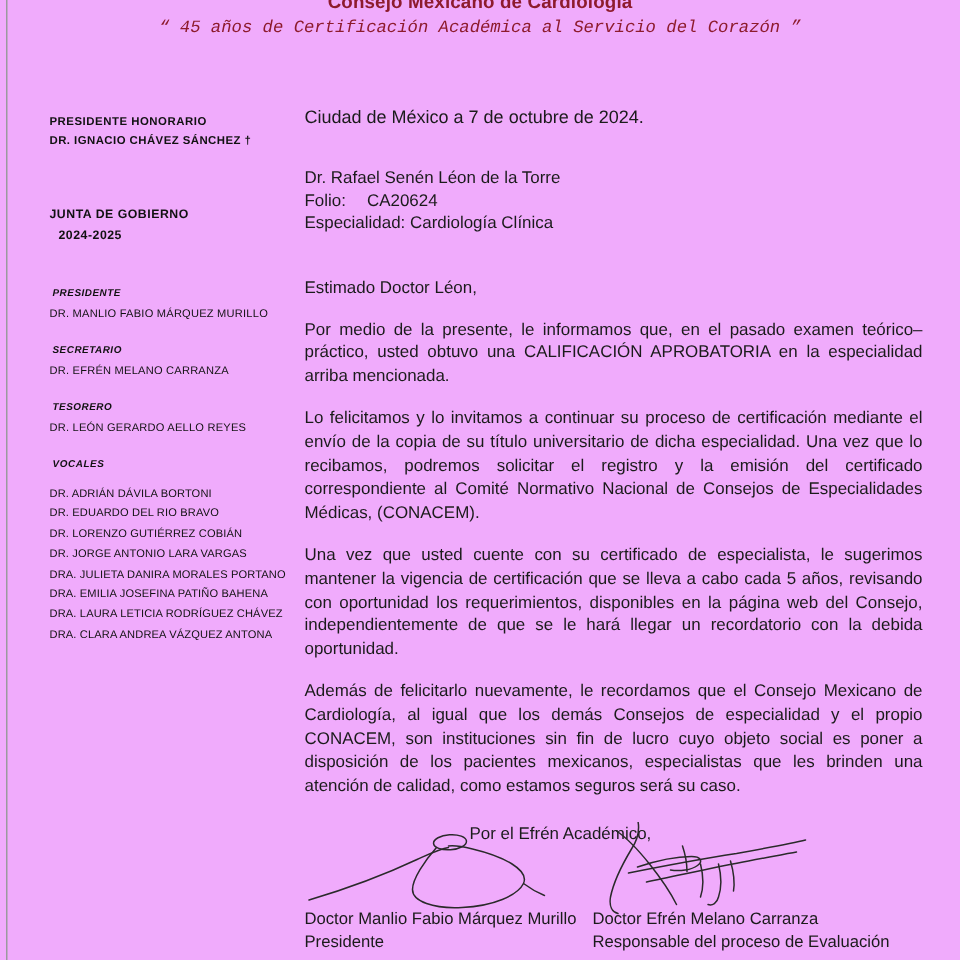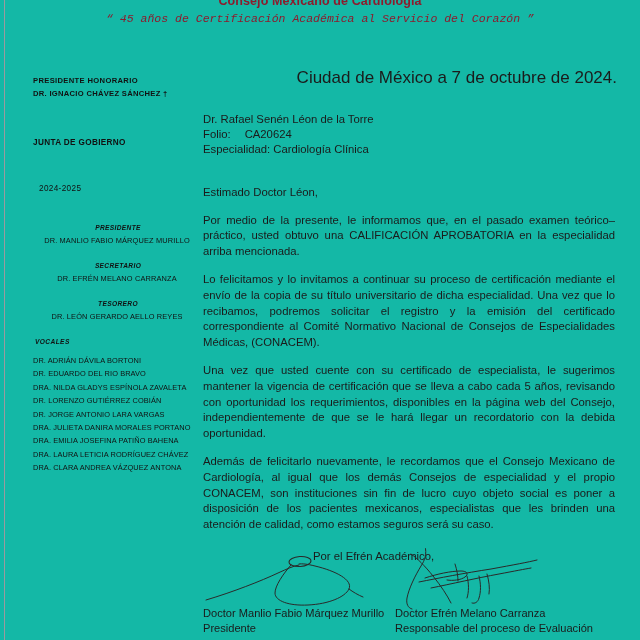--- a/index.html
+++ b/index.html
@@ -11,21 +11,21 @@
     height: 640px;
     background: #ffffff;
     font-family: "Liberation Sans", sans-serif;
     overflow: hidden;
     position: relative;
   }
   #page {
     position: relative;
     width: 640px;
     height: 640px;
-    background: #14b8a6;
+    background: #f0abfc;
     overflow: hidden;
   }
   
   .page-edge-left {
     position: absolute;
     left: 4px;
     top: 0;
     width: 1px;
     height: 640px;
     background: #9a9a9e;
@@ -85,28 +85,27 @@
   .sb-gap-lg { height: 36px; }
   .sb-junta {
     font-size: 8.2px;
     font-weight: bold;
     letter-spacing: .35px;
     line-height: 14px;
     white-space: nowrap;
   }
   .sb-junta-year {
     font-size: 8.2px;
-    font-weight: normal;
+    font-weight: bold;
     letter-spacing: .35px;
     line-height: 14px;
     padding-left: 6px;
     white-space: nowrap;
-    margin-top: 32px;
-  }
-  .officers { margin-top: 26px; text-align: center; }
+  }
+  .officers { margin-top: 26px; }
   .officer { margin-bottom: 12px; }
   .officer-role {
     font-size: 6.6px;
     font-weight: bold;
     font-style: italic;
     letter-spacing: .35px;
     line-height: 12px;
     text-transform: uppercase;
     padding-left: 2px;
     white-space: nowrap;
@@ -140,22 +139,22 @@
 
   
   .letter {
     position: absolute;
     left: 203px;
     top: 70px;
     width: 428px;
     color: #1b1b1b;
   }
   .date-line {
-    font-size: 17px;
-    text-align: right;
+    font-size: 12px;
+    text-align: left;
     padding-right: 14px;
     line-height: 16px;
   }
   .recipient {
     margin-top: 26px;
     font-size: 11.3px;
     line-height: 15.2px;
   }
   .recipient div { white-space: nowrap; }
   .folio-val { display: inline-block; padding-left: 14px; }
@@ -251,21 +250,20 @@
         <div class="officer-name">DR. LEÓN GERARDO AELLO REYES</div>
       </div>
 
 
     </div>
 
     <div class="vocales-wrap">
       <div class="vocales-title">VOCALES</div>
       <div class="vocal">DR. ADRIÁN DÁVILA BORTONI</div>
       <div class="vocal">DR. EDUARDO DEL RIO BRAVO</div>
-      <div class="vocal">DRA. NILDA GLADYS ESPÍNOLA ZAVALETA</div>
       <div class="vocal">DR. LORENZO GUTIÉRREZ COBIÁN</div>
       <div class="vocal">DR. JORGE ANTONIO LARA VARGAS</div>
       <div class="vocal">DRA. JULIETA DANIRA MORALES PORTANO</div>
       <div class="vocal">DRA. EMILIA JOSEFINA PATIÑO BAHENA</div>
       <div class="vocal">DRA. LAURA LETICIA RODRÍGUEZ CHÁVEZ</div>
       <div class="vocal">DRA. CLARA ANDREA VÁZQUEZ ANTONA</div>
     </div>
 
   </div>
 

